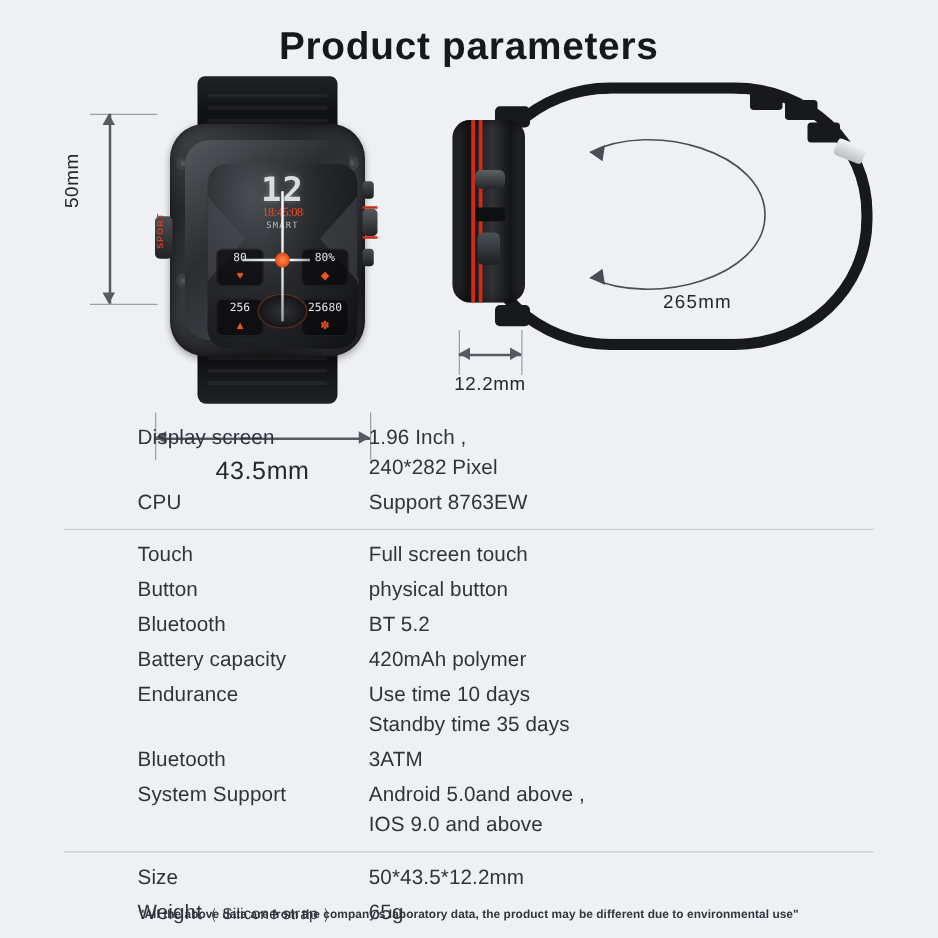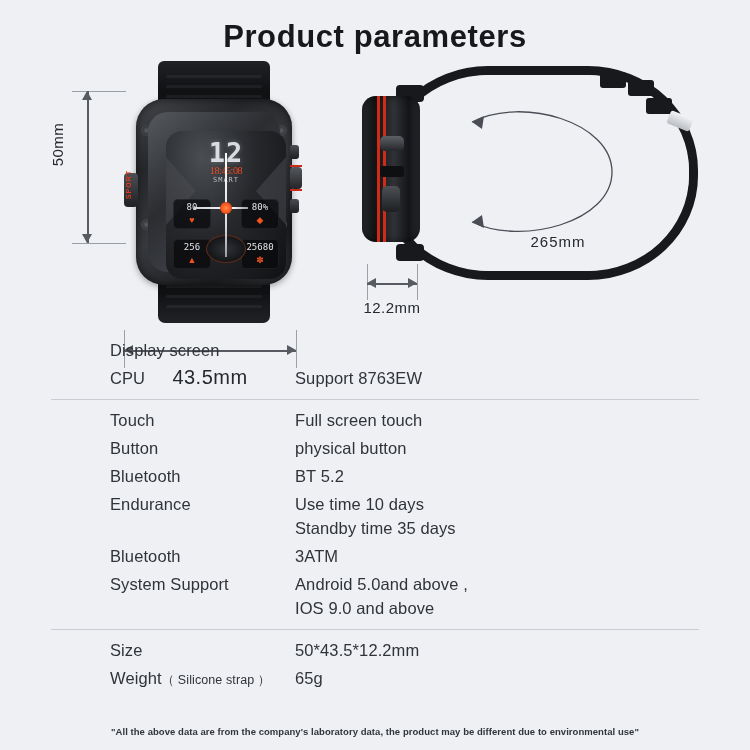--- a/index.html
+++ b/index.html
@@ -426,20 +426,22 @@
     <div class="sd-arr-r"></div>
     <div class="sd-label">12.2mm</div>
   </div>
 </div>
 
 <div class="specs">
 
   <div class="spec-group">
     <div class="spec-row">
       <div class="spec-label">Display screen</div>
+      <div class="spec-value">1.96 Inch ,
+240*282 Pixel</div>
     </div>
     <div class="spec-row">
       <div class="spec-label">CPU</div>
       <div class="spec-value">Support 8763EW</div>
     </div>
   </div>
 
   <div class="divider"></div>
 
   <div class="spec-group">
@@ -447,20 +449,24 @@
       <div class="spec-label">Touch</div>
       <div class="spec-value">Full screen touch</div>
     </div>
     <div class="spec-row">
       <div class="spec-label">Button</div>
       <div class="spec-value">physical button</div>
     </div>
     <div class="spec-row">
       <div class="spec-label">Bluetooth</div>
       <div class="spec-value">BT 5.2</div>
+    </div>
+    <div class="spec-row">
+      <div class="spec-label">Battery capacity</div>
+      <div class="spec-value">420mAh polymer</div>
     </div>
     <div class="spec-row">
       <div class="spec-label">Endurance</div>
       <div class="spec-value">Use time 10 days
 Standby time 35 days</div>
     </div>
     <div class="spec-row">
       <div class="spec-label">Bluetooth</div>
       <div class="spec-value">3ATM</div>
     </div>

